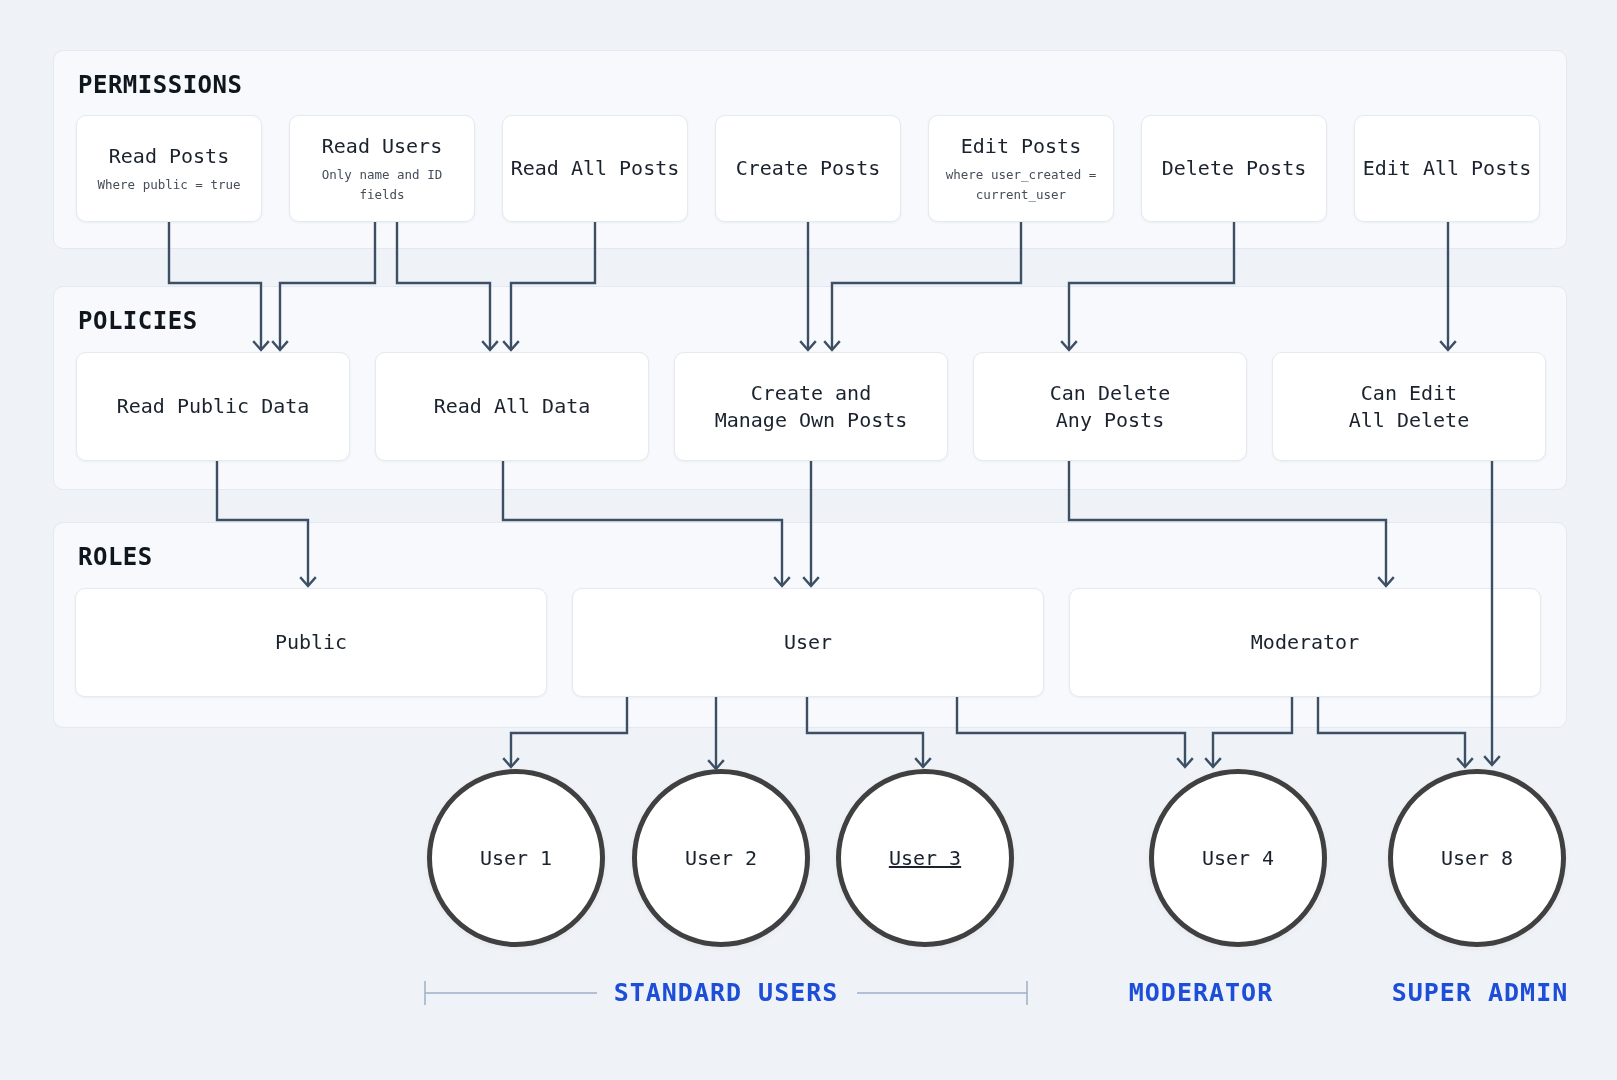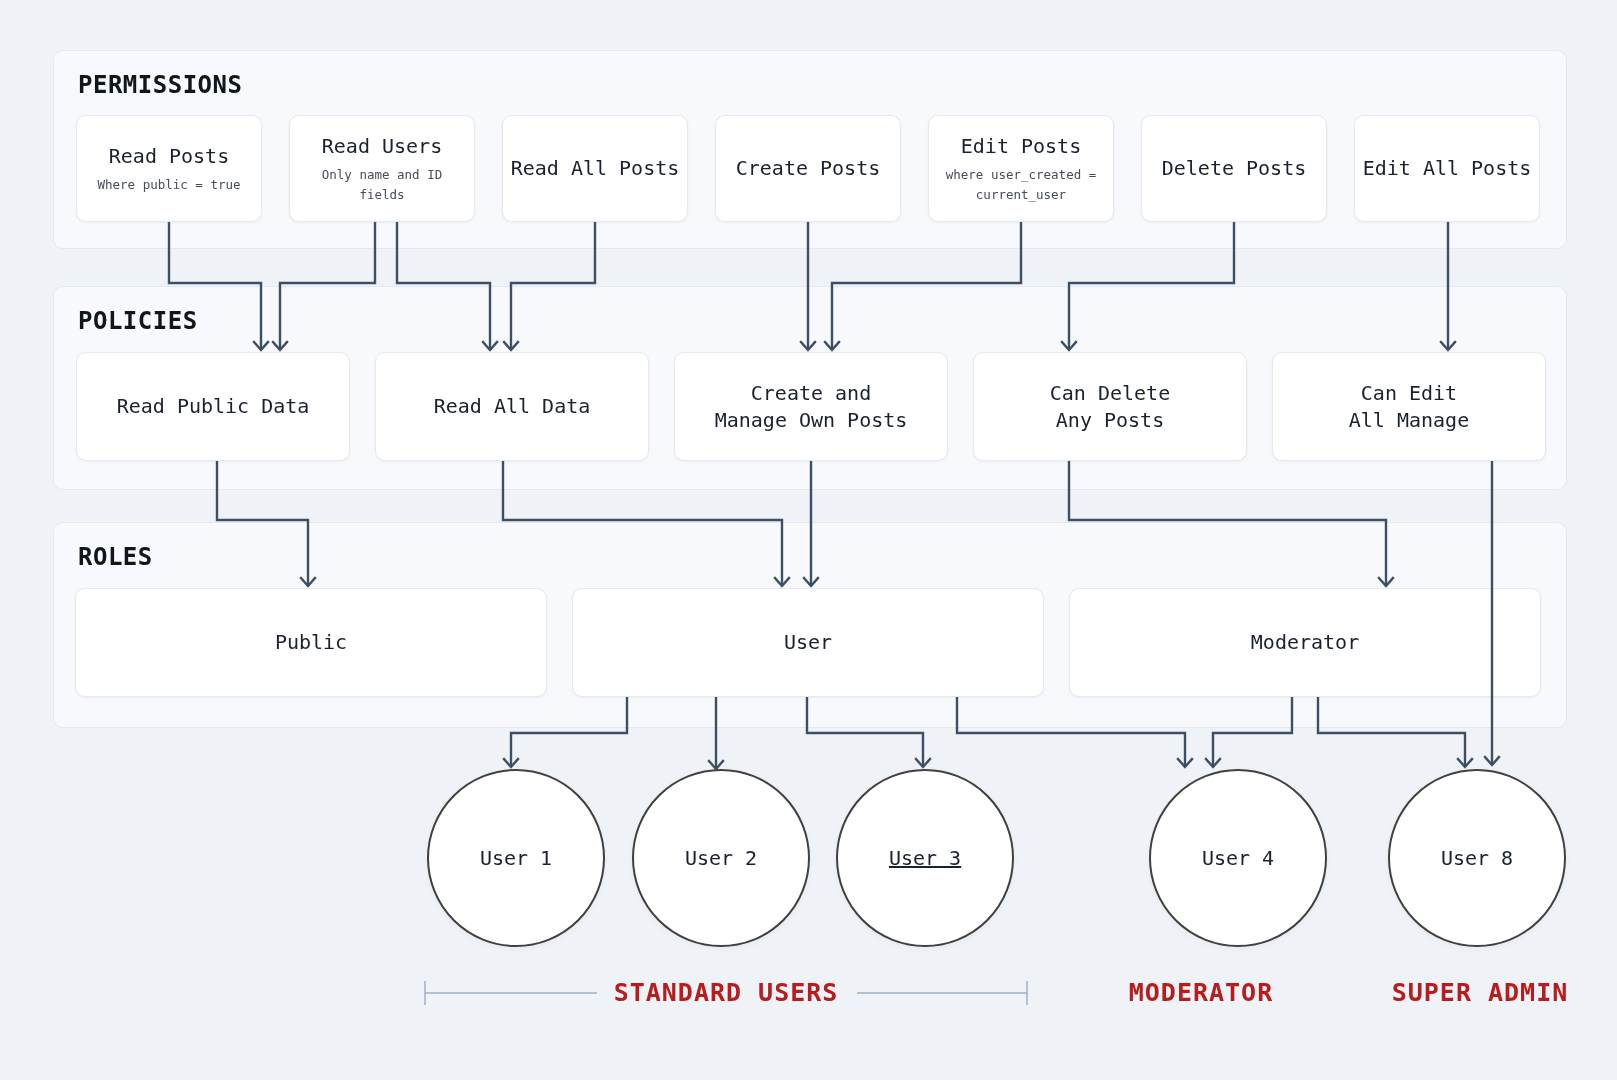--- a/index.html
+++ b/index.html
@@ -29,28 +29,28 @@
   .role{top:588px;width:472px;height:109px;}
   .box-label{
     font-size:20px;color:#1a222e;text-align:center;line-height:1.35;white-space:pre-line;
   }
   .box-sub{
     font-size:12.5px;color:#454e59;text-align:center;line-height:1.55;
     white-space:pre-line;margin-top:5px;max-width:172px;
   }
   .circle{
     position:absolute;top:769px;width:178px;height:178px;border-radius:50%;
-    background:#ffffff;border:2px solid #404040;box-sizing:border-box;
+    background:#ffffff;border:5px solid #404040;box-sizing:border-box;
     display:flex;align-items:center;justify-content:center;
     font-size:20px;color:#1a222e;box-shadow:0 2px 6px rgba(20,30,50,0.04);
   }
   #user1{left:427px;} #user2{left:632px;} #user3{left:836px;text-decoration:underline;} #user4{left:1149px;} #user5{left:1388px;}
   .group-label{
     position:absolute;top:978px;transform:translateX(-50%);
-    font-size:25px;font-weight:bold;letter-spacing:1px;color:#b91c1c;white-space:nowrap;
+    font-size:25px;font-weight:bold;letter-spacing:1px;color:#1d4ed8;white-space:nowrap;
   }
   #glabel-standard{left:726px;} #glabel-moderator{left:1201px;} #glabel-superadmin{left:1480px;}
   #wires{position:absolute;left:0;top:0;pointer-events:none;}
   .edge{fill:none;stroke:#3c4f65;stroke-width:2.4;}
   .head{fill:none;stroke:#3c4f65;stroke-width:2.4;stroke-linecap:square;}
   .bracket{fill:none;stroke:#9db0c6;stroke-width:1.5;}
 </style>
 </head>
 <body>
 
@@ -97,21 +97,21 @@
   <div class="box pol" style="left:674px">
     <div class="box-label">Create and
 Manage Own Posts</div>
   </div>
   <div class="box pol" style="left:973px">
     <div class="box-label">Can Delete
 Any Posts</div>
   </div>
   <div class="box pol" style="left:1272px">
     <div class="box-label">Can Edit
-All Manage</div>
+All Delete</div>
   </div>
 
   <div class="section" id="sec-roles">
     <div class="section-title">ROLES</div>
   </div>
   <div class="box role" style="left:75px">
     <div class="box-label">Public</div>
   </div>
   <div class="box role" style="left:572px">
     <div class="box-label">User</div>

